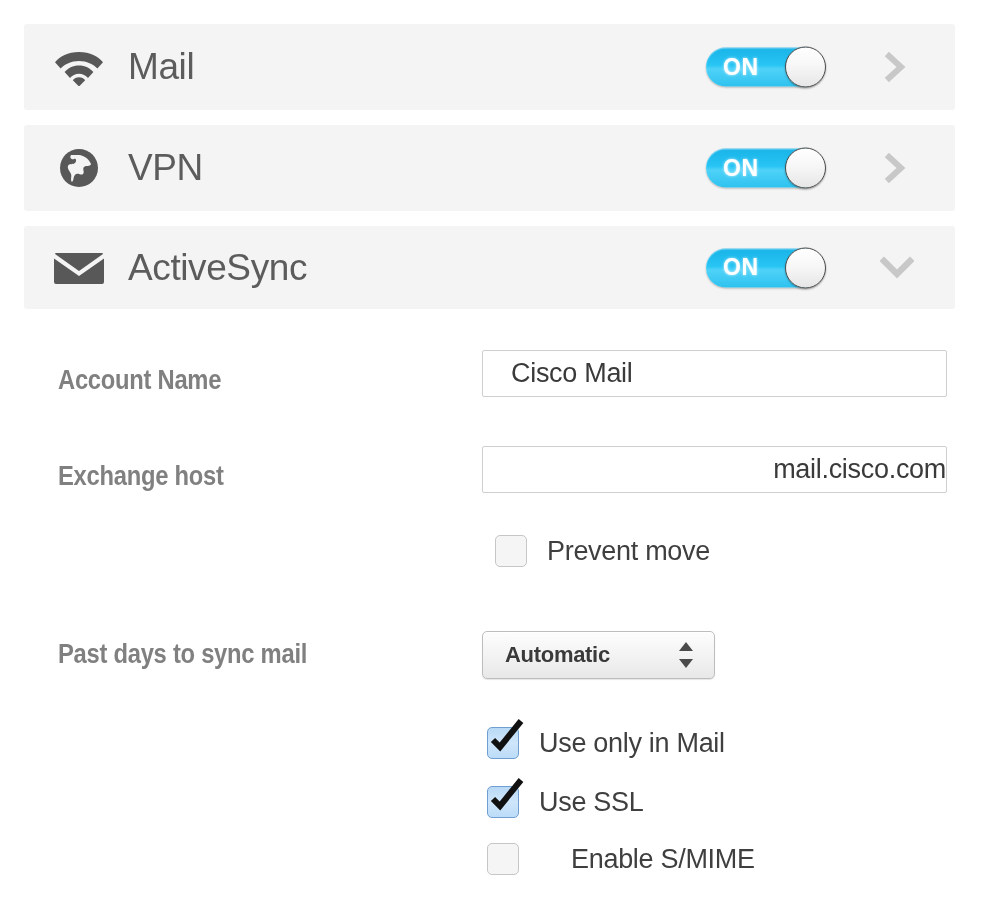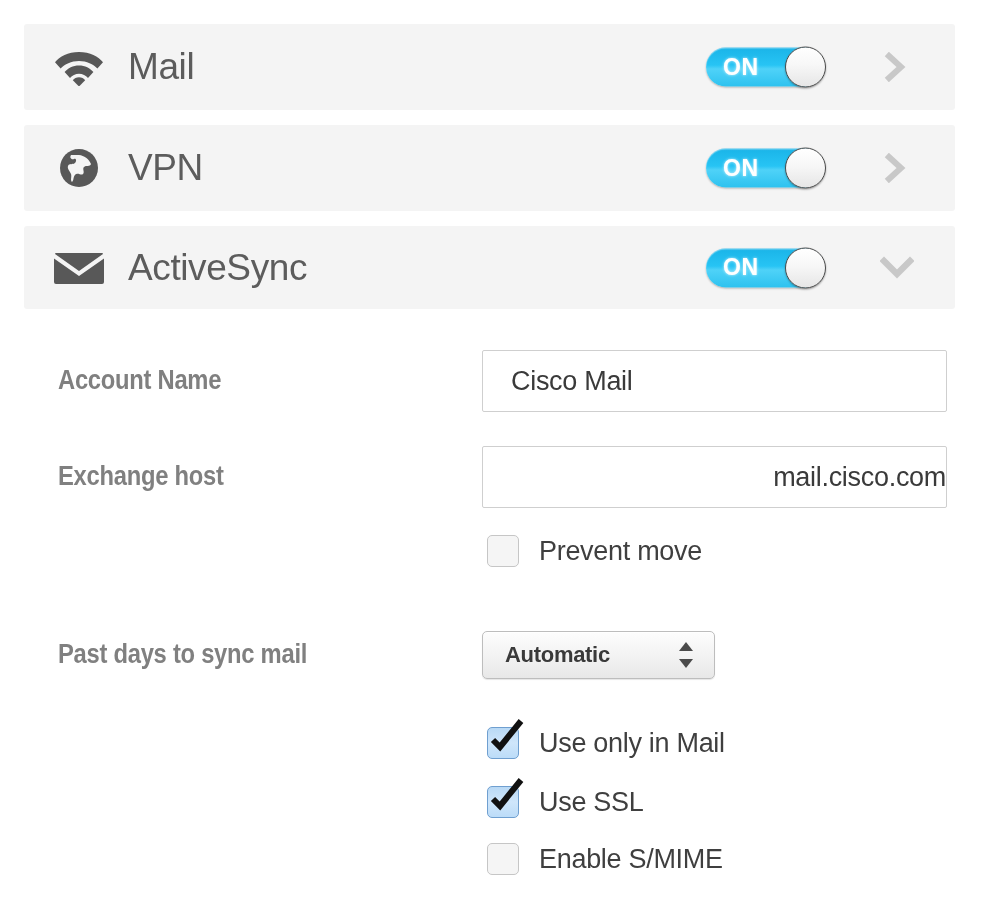--- a/index.html
+++ b/index.html
@@ -109,21 +109,21 @@
     color: #808080;
     letter-spacing: -0.3px;
     white-space: nowrap;
     transform: scaleX(0.88);
     transform-origin: left center;
   }
   .text-input {
     position: absolute;
     left: 482px;
     width: 465px;
-    height: 62px;
+    height: 47px;
     background: #ffffff;
     border: 1px solid #cfcfcf;
     border-radius: 2px;
     box-sizing: border-box;
     font-family: "Liberation Sans", sans-serif;
     font-size: 27px;
     color: #3a3a3a;
     padding: 0 0 0 28px;
     letter-spacing: -0.3px;
     outline: none;
@@ -260,21 +260,21 @@
     </svg>
   </span>
 </div>
 
 <label class="field-label" style="left:58px; top:365px;">Account Name</label>
 <input class="text-input" style="top: 350px;" type="text" value="Cisco Mail">
 
 <label class="field-label" style="left:58px; top:461px;">Exchange host</label>
 <input class="text-input" style="top: 446px; text-align: right;" type="text" value="mail.cisco.com">
 
-<div class="check-row" style="top:534px;">
+<div class="check-row" style="top:534px;margin-left:8px;">
   <span class="checkbox off"></span>
   <span class="check-label">Prevent move</span>
 </div>
 
 <label class="field-label" style="left:58px; top:639px;">Past days to sync mail</label>
 <div class="select-box" style="top:631px;">
   <span class="select-value">Automatic</span>
   <span class="select-arrows">
     <svg width="16" height="28" viewBox="0 0 16 28">
       <path d="M8 1 L15 10 L1 10 Z" fill="#4a4a4a"></path>
@@ -298,16 +298,16 @@
   <span class="checkbox on">
     <span class="tick">
       <svg width="40" height="40" viewBox="0 0 40 40">
         <path d="M7 21 L14 28 L35 2" stroke="#111111" stroke-width="6" fill="none" stroke-linecap="butt" stroke-linejoin="miter"></path>
       </svg>
     </span>
   </span>
   <span class="check-label">Use SSL</span>
 </div>
 
-<div class="check-row" style="top:842px;">
+<div class="check-row" style="top:842px;gap:32px;">
   <span class="checkbox off"></span>
   <span class="check-label">Enable S/MIME</span>
 </div>
 
 </body></html>

